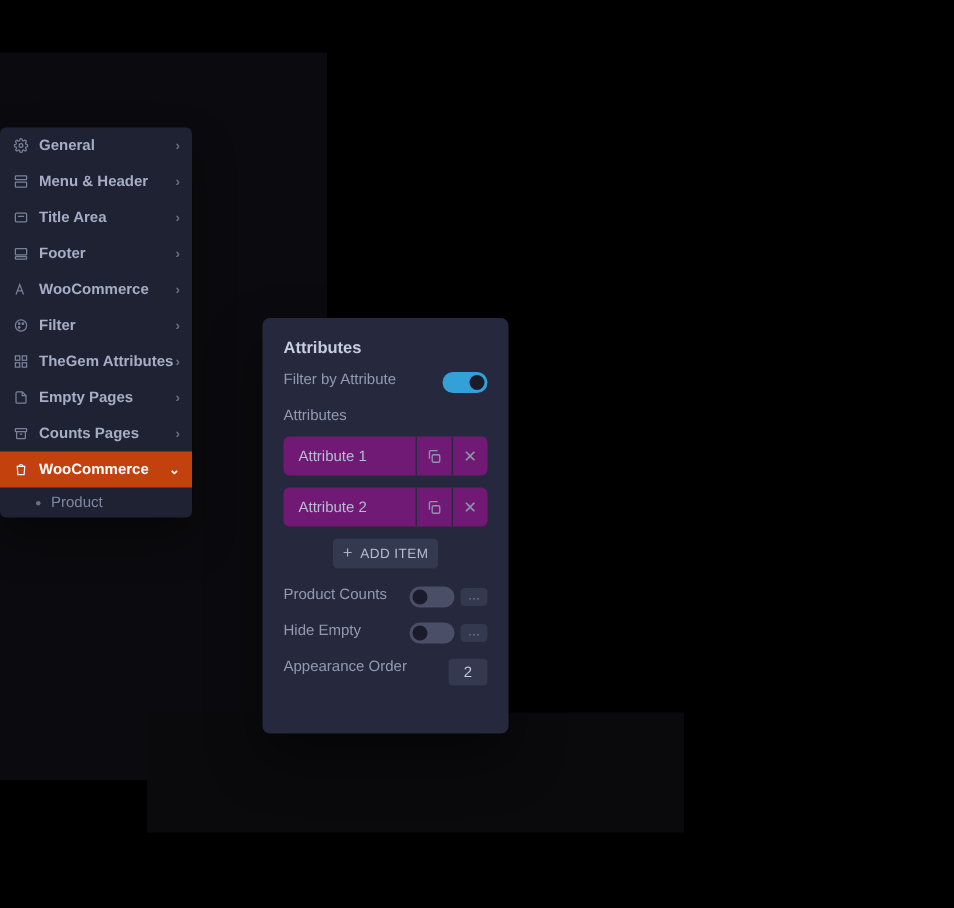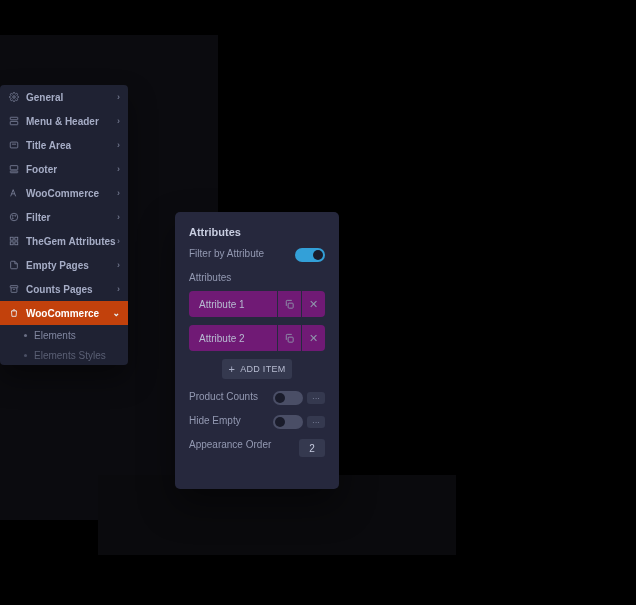--- a/index.html
+++ b/index.html
@@ -331,25 +331,21 @@
           <path d="M6 7h12l-1 13H7z"></path>
           <path d="M9 7a3 3 0 0 1 6 0"></path>
         </svg>
     </span>
     <span class="lbl">WooCommerce</span>
     <span class="chev">⌄</span>
   </div>
 
   <div class="side-sub">
     <span class="dot"></span>
-    <span>Elements</span>
-  </div>
-  <div class="side-sub dim">
-    <span class="dot"></span>
-    <span>Elements Styles</span>
+    <span>Product</span>
   </div>
 
 </div>
 
 <div class="panel">
   <div class="panel-title">Attributes</div>
 
   <div class="row">
     <span class="label">Filter by Attribute</span>
     <span class="ctrl">

